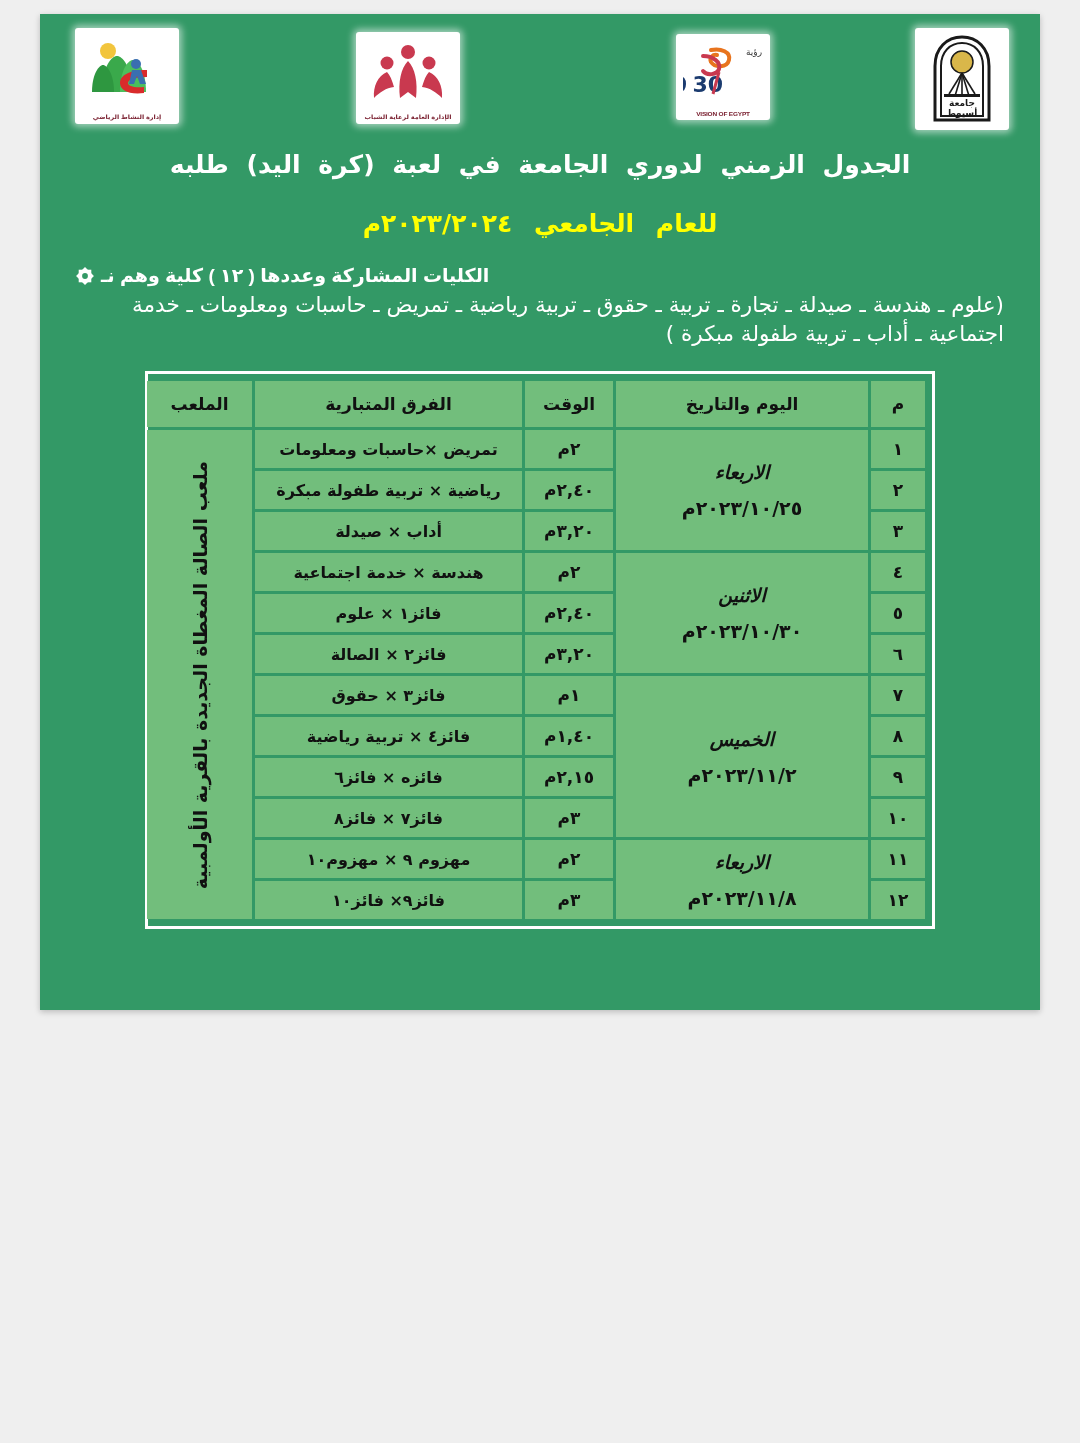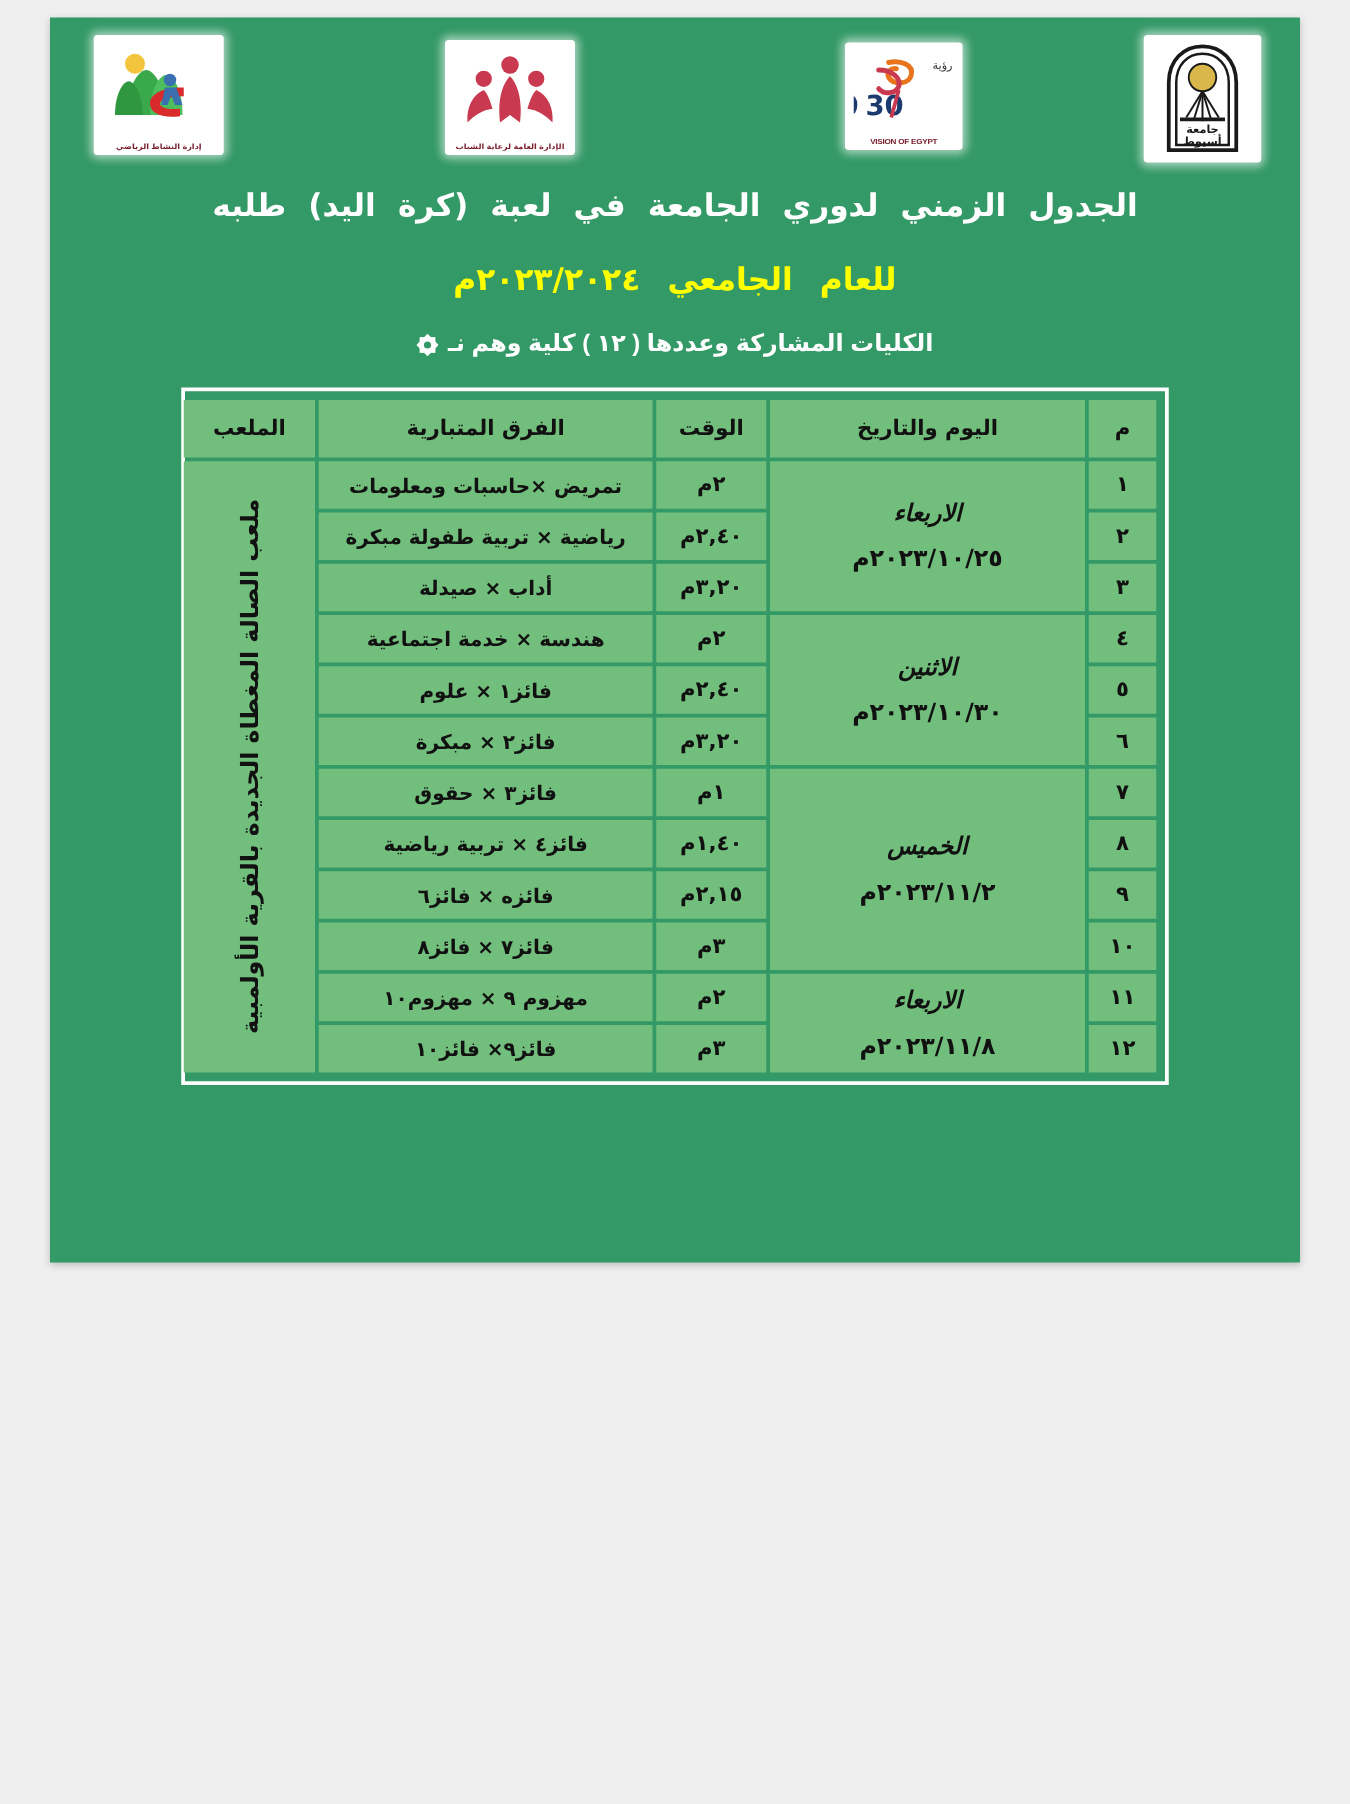--- a/index.html
+++ b/index.html
@@ -86,21 +86,21 @@
     direction: rtl;
     text-align: right;
     color: #ffffff;
   }
   .colleges-head {
     font-size: 19px;
     font-weight: bold;
     display: flex;
     flex-direction: row;
     align-items: center;
-    justify-content: center;
+    justify-content: flex-end;
     gap: 7px;
   }
   .bullet-star { width: 18px; height: 18px; flex: none; }
   .colleges-body {
     font-size: 21.5px;
     line-height: 1.33;
     margin-top: 4px;
     text-align: right;
     font-family: "DejaVu Sans", "Liberation Sans", sans-serif;
   }
@@ -270,20 +270,21 @@
 
   <div class="colleges">
     <div class="colleges-head">
       <span>الكليات المشاركة وعددها ( ١٢ ) كلية وهم نـ</span>
       <svg class="bullet-star" viewBox="0 0 20 20">
         <rect x="3" y="3" width="14" height="14" fill="#ffffff" transform="rotate(0 10 10)"></rect>
         <rect x="3" y="3" width="14" height="14" fill="#ffffff" transform="rotate(45 10 10)"></rect>
         <circle cx="10" cy="10" r="3.2" fill="#339966"></circle>
       </svg>
     </div>
+    <div class="colleges-body">(علوم ـ هندسة ـ صيدلة ـ تجارة ـ تربية ـ حقوق ـ تربية رياضية ـ تمريض ـ حاسبات ومعلومات ـ خدمة اجتماعية ـ أداب ـ تربية طفولة مبكرة )</div>
   </div>
 
   <div class="table-outer">
     <table class="sched">
       <colgroup>
         <col class="c-no">
           <col class="c-day">
           <col class="c-time">
           <col class="c-teams">
           <col class="c-venue">
@@ -332,21 +333,21 @@
             <td class="teamscell">هندسة × خدمة اجتماعية</td>
           </tr>
           <tr>
             <td class="num">٥</td>
             <td class="timecell">٢,٤٠م</td>
             <td class="teamscell">فائز١ × علوم</td>
           </tr>
           <tr>
             <td class="num">٦</td>
             <td class="timecell">٣,٢٠م</td>
-            <td class="teamscell">فائز٢ × مبكرة</td>
+            <td class="teamscell">فائز٢ × الصالة</td>
           </tr>
           <tr>
             <td class="num">٧</td>
             <td class="daycell" rowspan="4">
               <span class="dname">الخميس</span>
               <span class="ddate">٢٠٢٣/١١/٢م</span>
             </td>
             <td class="timecell">١م</td>
             <td class="teamscell">فائز٣ × حقوق</td>
           </tr>

